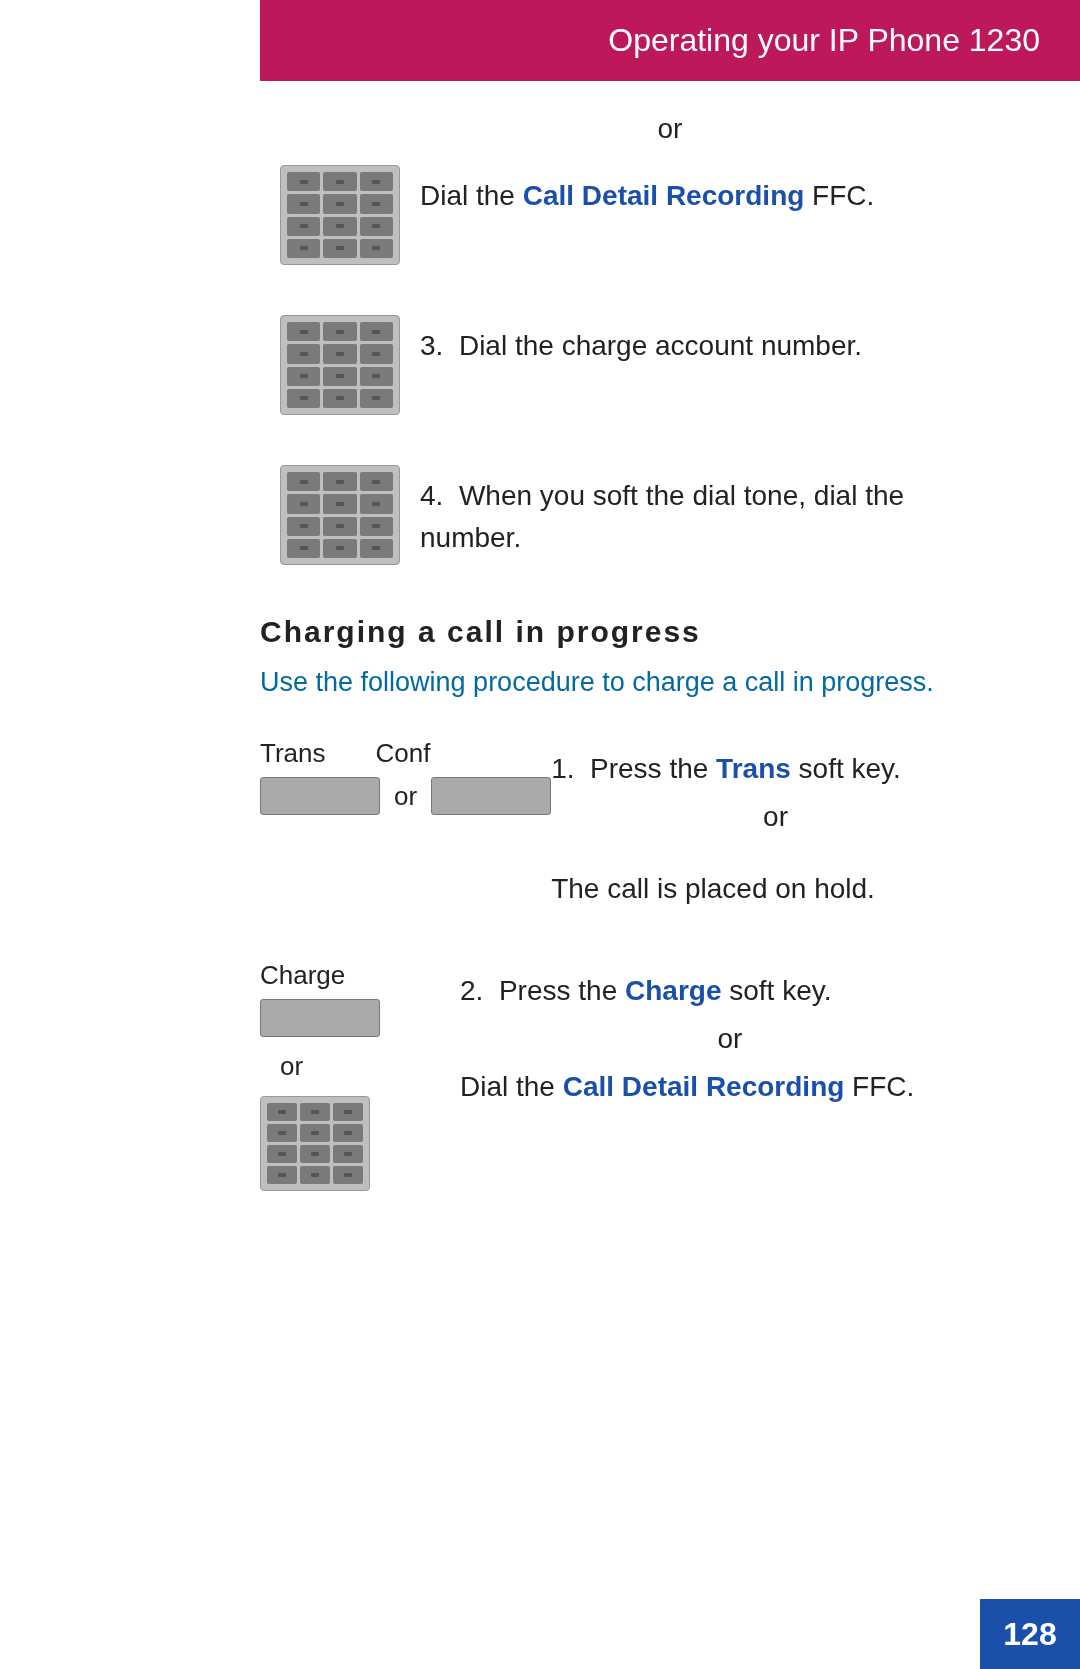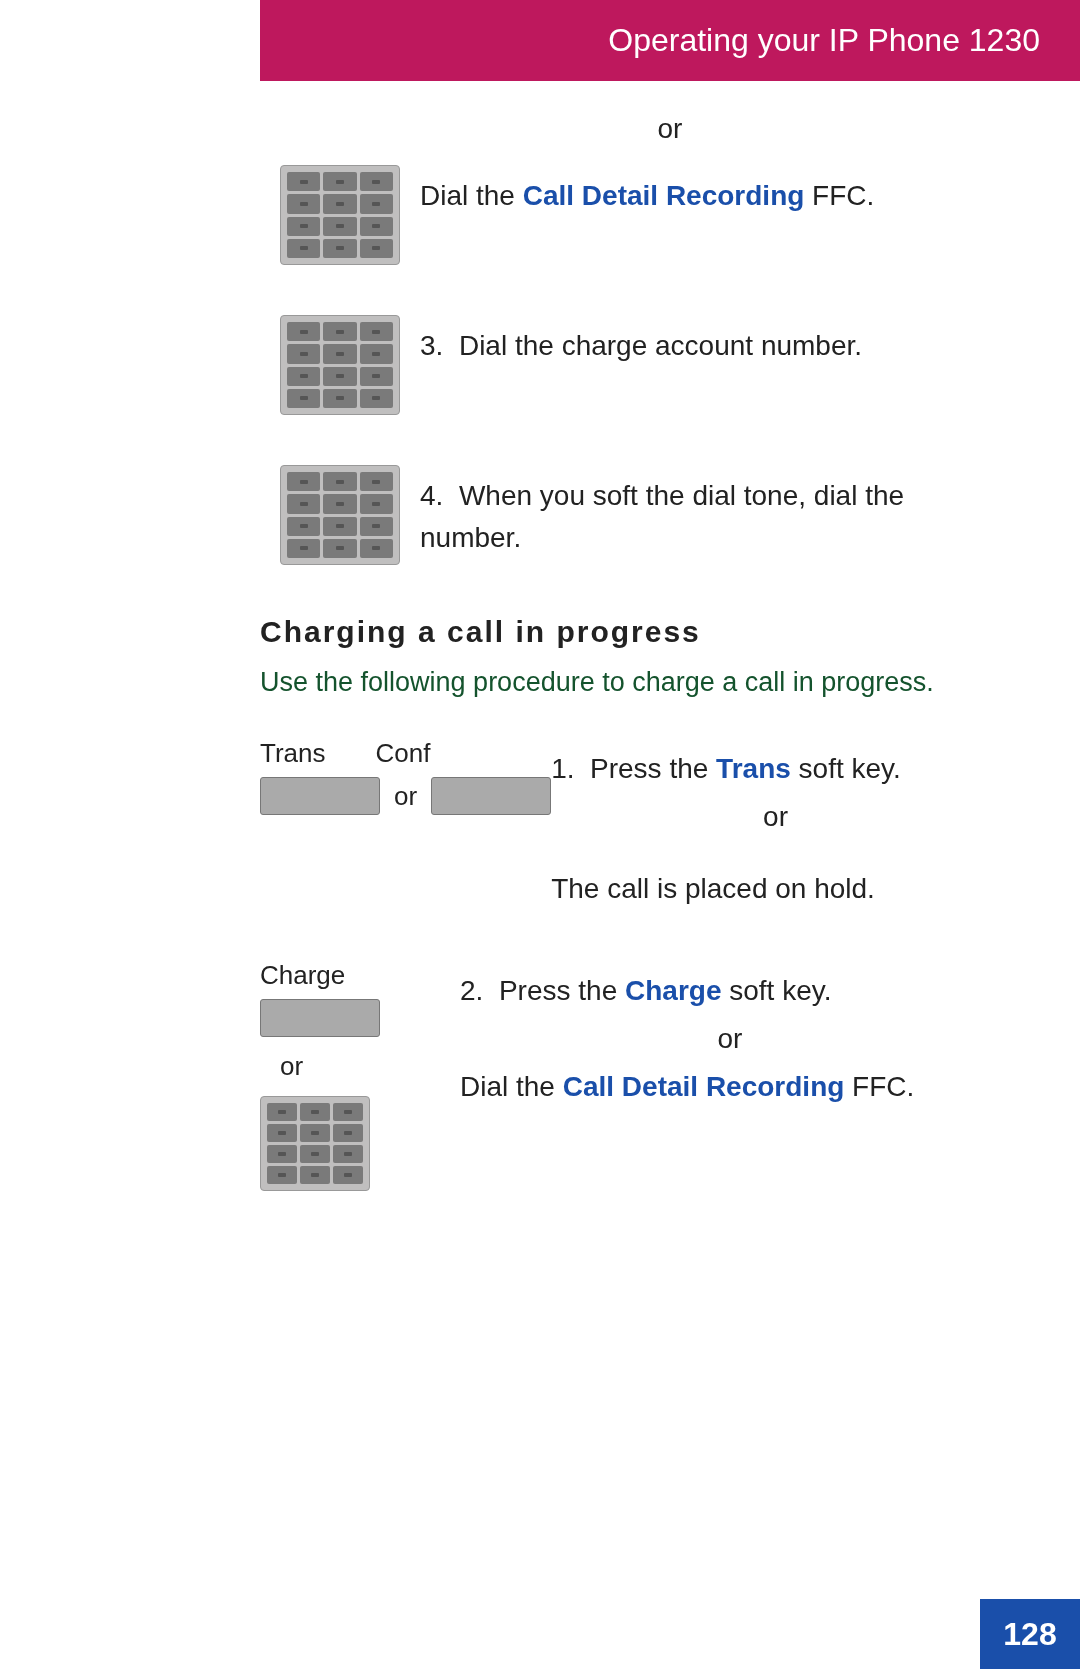--- a/index.html
+++ b/index.html
@@ -115,21 +115,21 @@
       font-weight: bold;
       letter-spacing: 2px;
       margin-bottom: 18px;
       margin-top: 18px;
       font-family: Arial, Helvetica, sans-serif;
     }
 
     .section-intro {
       font-size: 27px;
       margin-bottom: 40px;
-      color: #14532d;
+      color: #0369a1;
     }
 
     
     .trans-conf-area {
       flex: 0 0 200px;
       display: flex;
       flex-direction: column;
       align-items: flex-start;
     }
 

